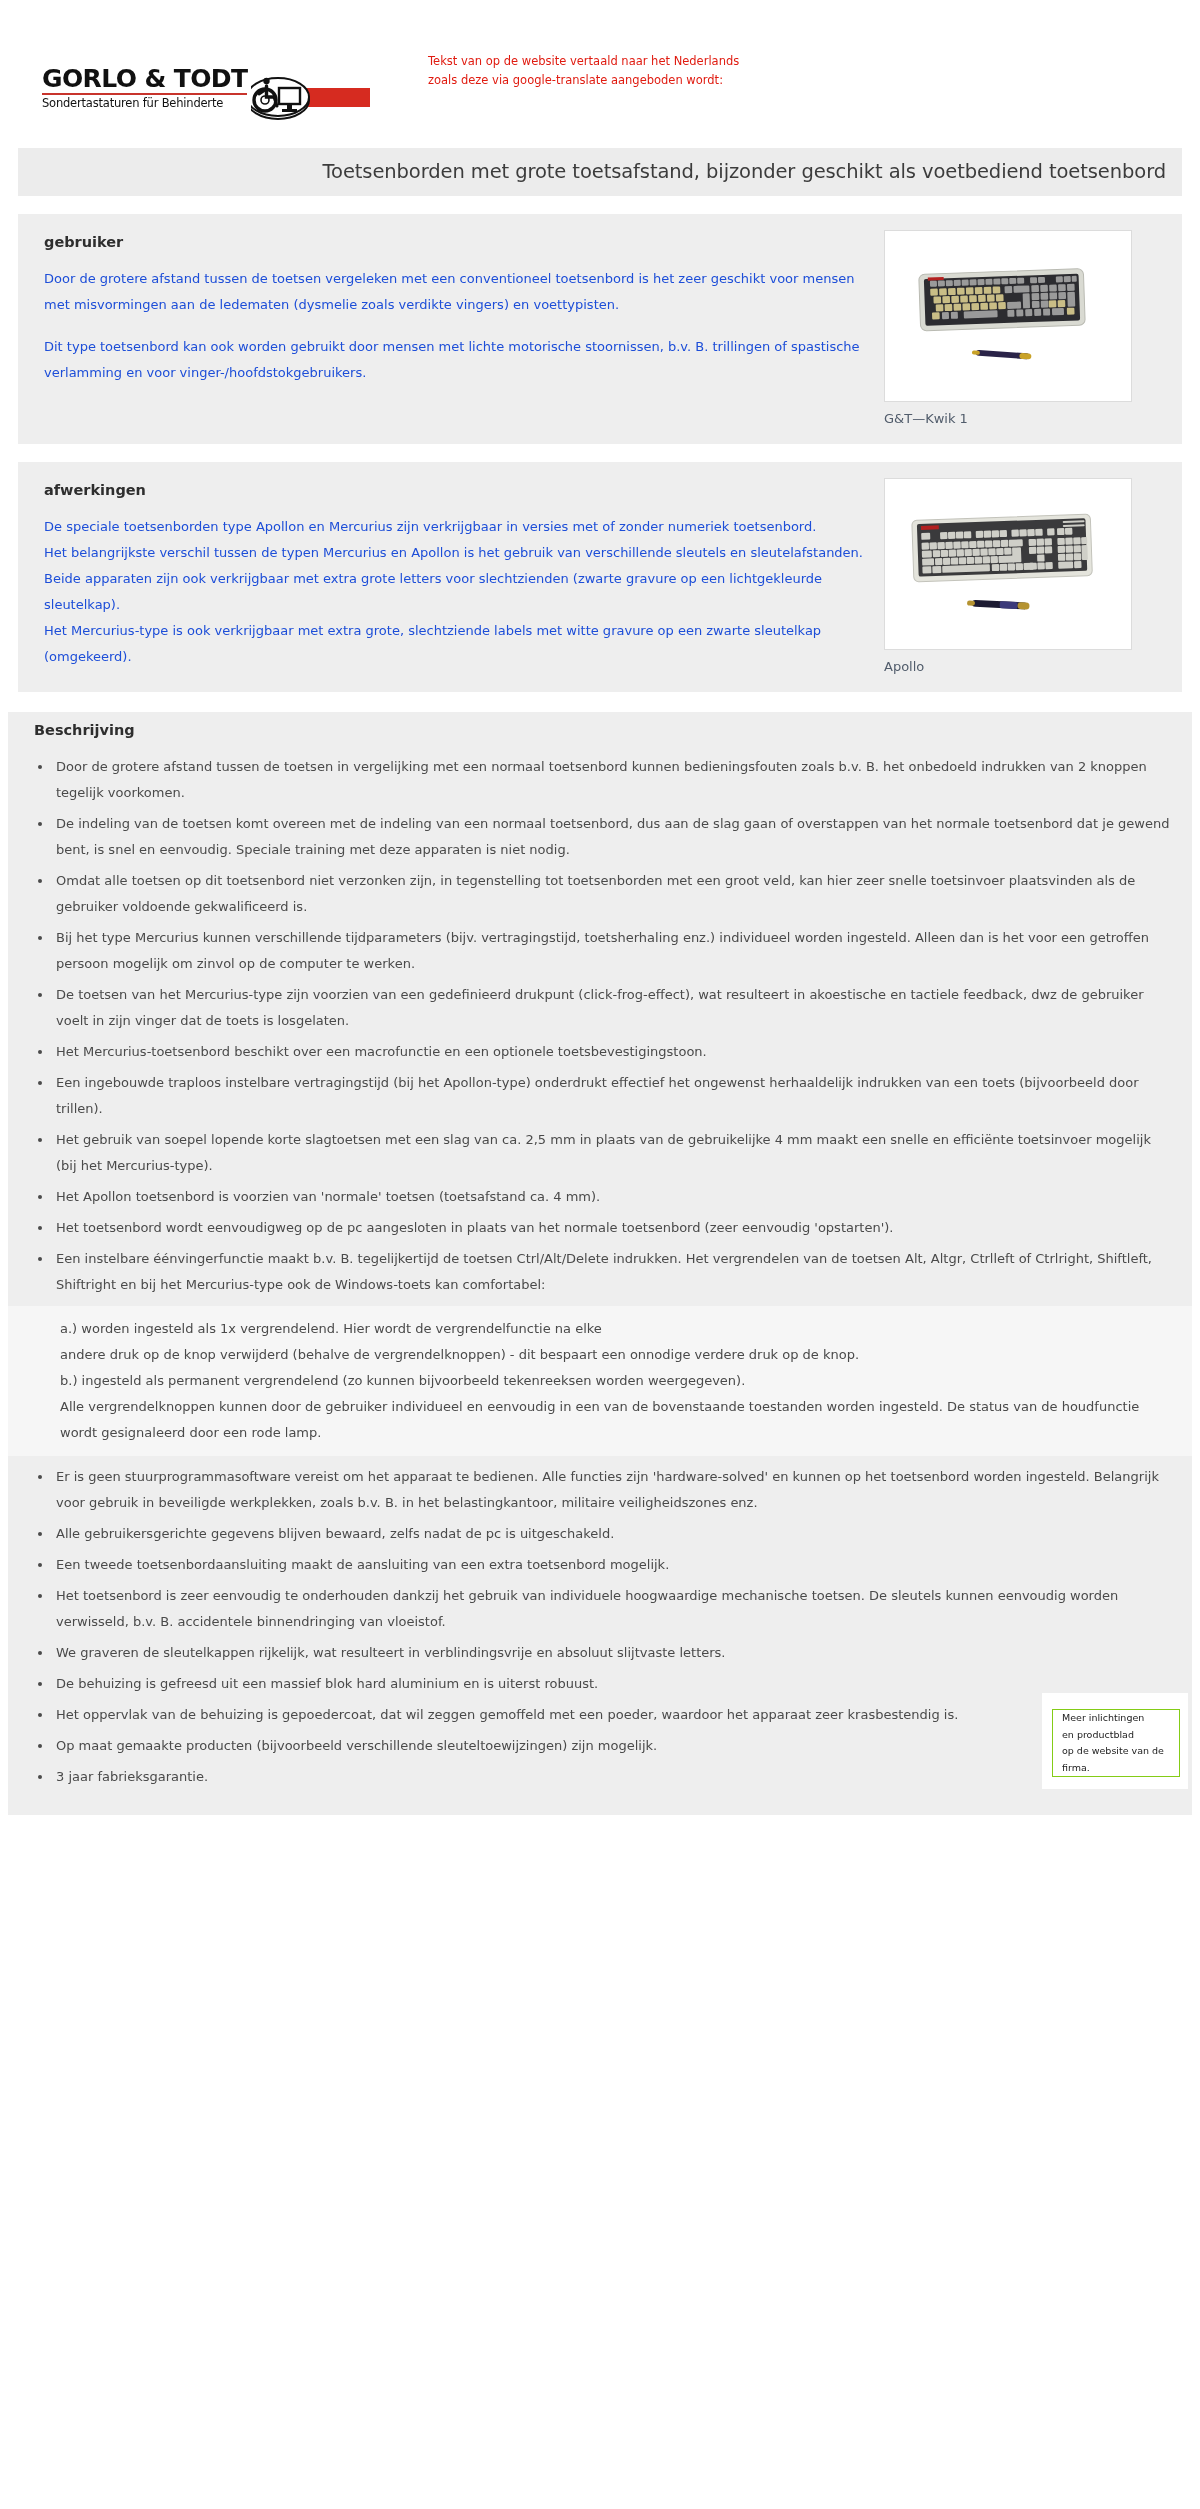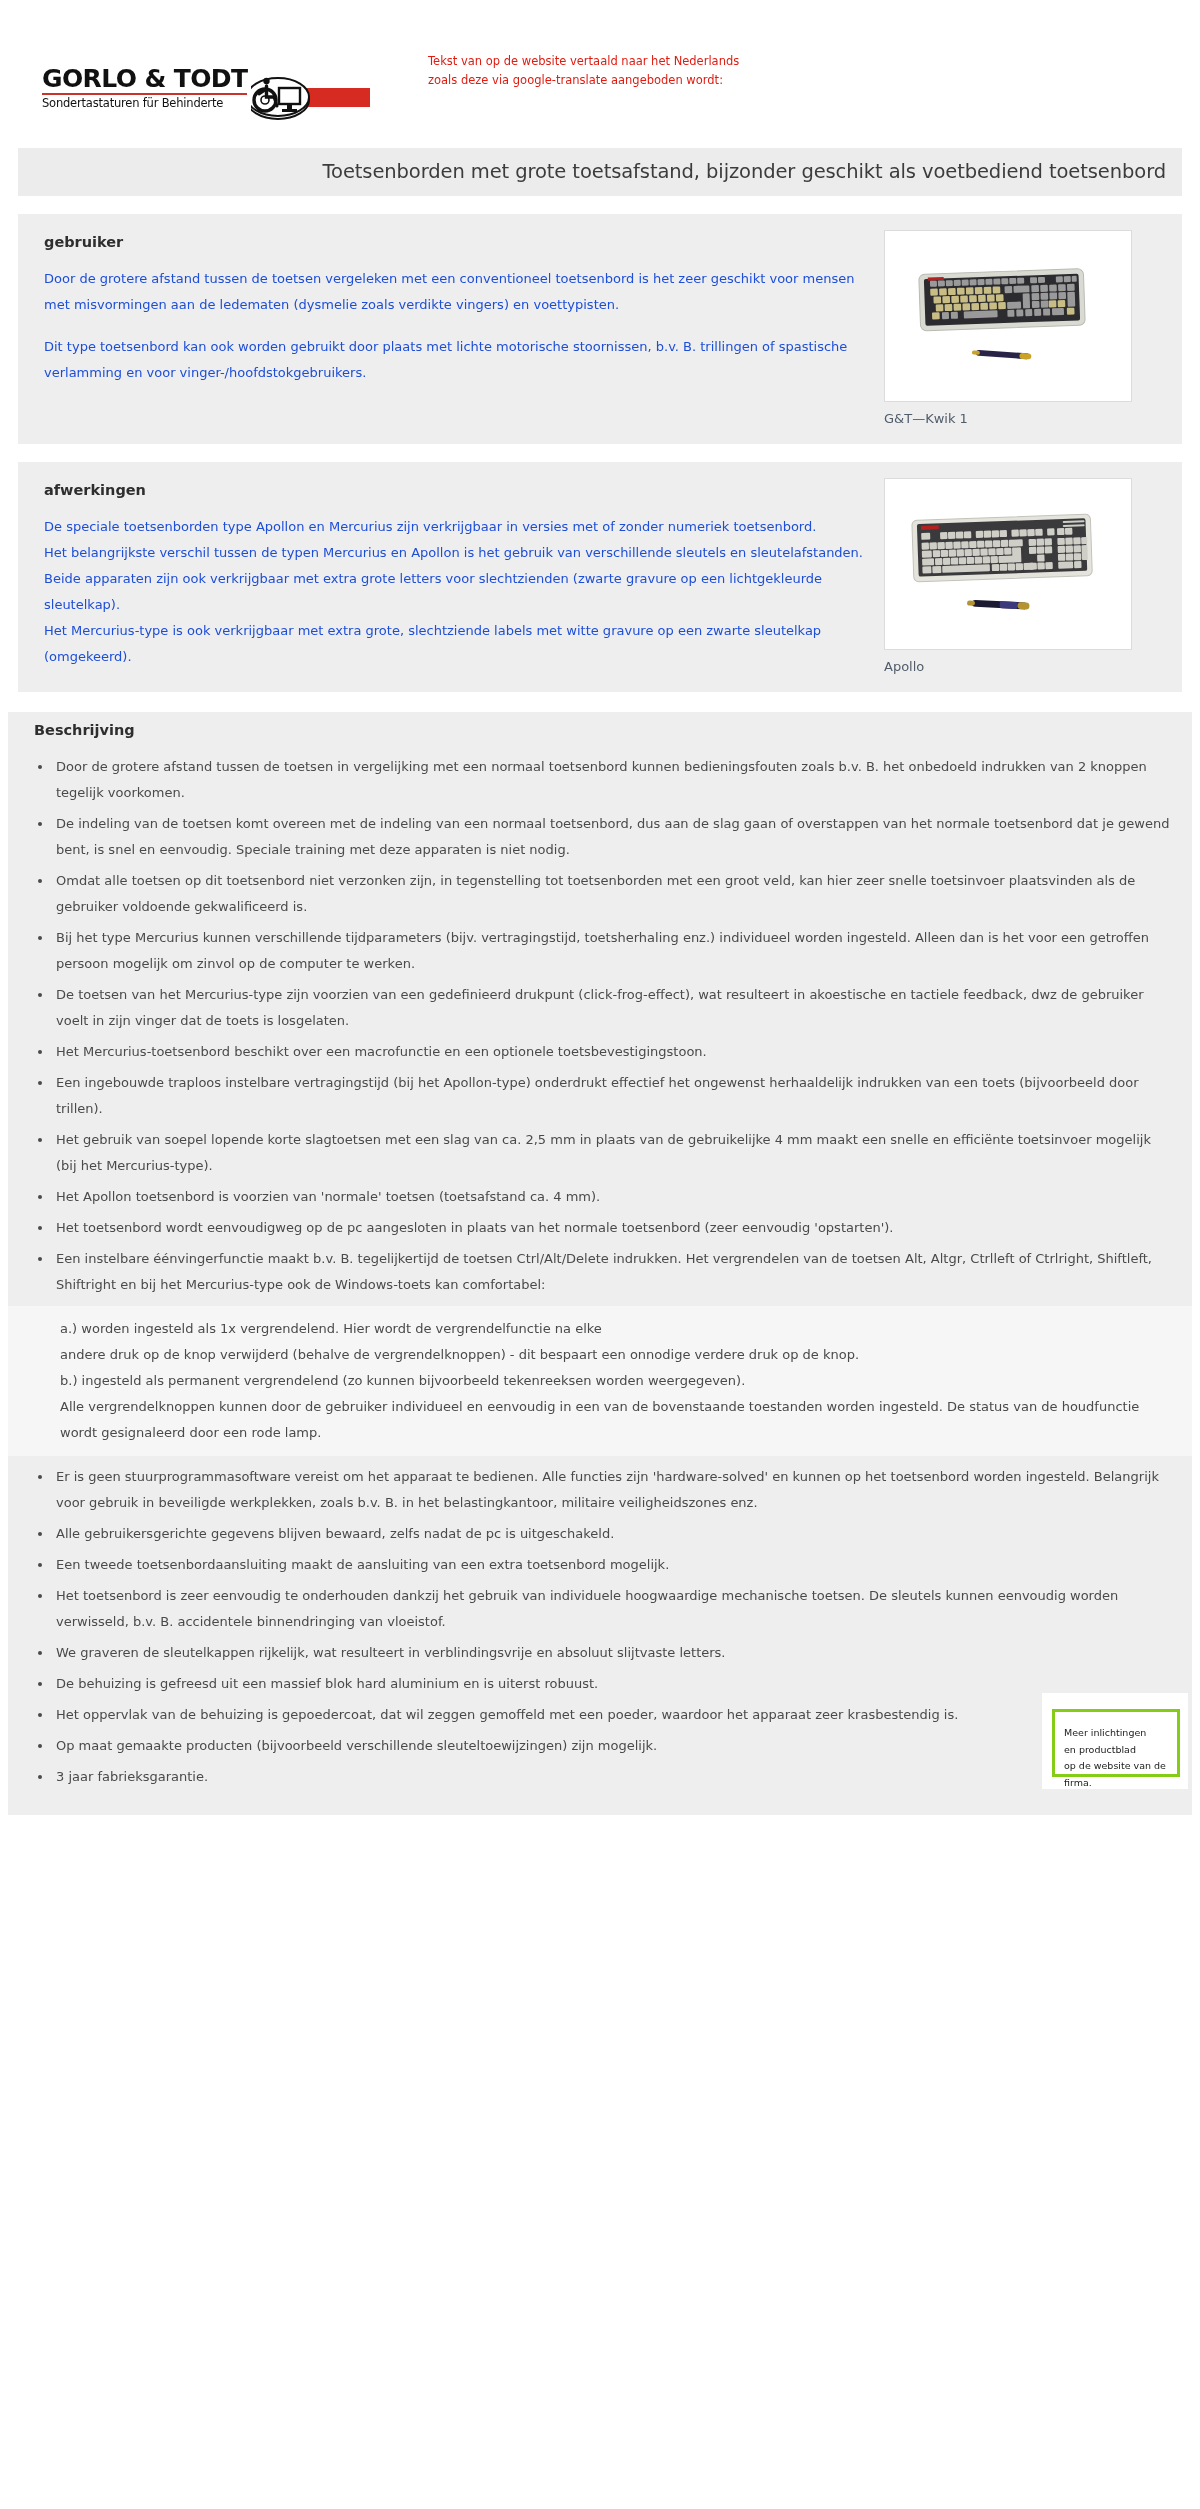--- a/index.html
+++ b/index.html
@@ -189,22 +189,22 @@
   .subblock p { margin: 0; }
 
   
   .infobox {
     position: absolute;
     right: 20px;
     bottom: 38px;
     width: 128px;
     height: 68px;
     background: #ffffff;
-    border: 3px solid #84cc16;
-    padding: 13px 8px 8px 9px;
+    border: 1px solid #84cc16;
+    padding: 0 8px 8px 9px;
     font-family: "DejaVu Sans", sans-serif;
     font-size: 9.5px;
     line-height: 1.75;
     color: #222222;
   }
   .infobox-pad {
     position: absolute;
     right: 12px;
     bottom: 26px;
     width: 146px;
@@ -247,21 +247,21 @@
     <div>zoals deze via google-translate aangeboden wordt:</div>
   </div>
 </div>
 
 <div class="page-title">Toetsenborden met grote toetsafstand, bijzonder geschikt als voetbediend toetsenbord</div>
 
 <div class="panel split">
   <div class="panel-body">
     <div class="section-heading">gebruiker</div>
     <p class="para">Door de grotere afstand tussen de toetsen vergeleken met een conventioneel toetsenbord is het zeer geschikt voor mensen met misvormingen aan de ledematen (dysmelie zoals verdikte vingers) en voettypisten.</p>
-    <p class="para tight">Dit type toetsenbord kan ook worden gebruikt door plaats met lichte motorische stoornissen, b.v. B. trillingen of spastische verlamming en voor vinger-/hoofdstokgebruikers.</p>
+    <p class="para tight">Dit type toetsenbord kan ook worden gebruikt door mensen met lichte motorische stoornissen, b.v. B. trillingen of spastische verlamming en voor vinger-/hoofdstokgebruikers.</p>
   </div>
   <div class="panel-media">
     <div class="photo-frame">
       <svg viewBox="0 0 248 172" width="248" height="172" aria-hidden="true">
         <rect x="0" y="0" width="248" height="172" fill="#ffffff"></rect>
         <g transform="translate(34,44) rotate(-2)">
           <rect x="0" y="0" width="166" height="57" rx="6" fill="#d9dad2" stroke="#b9bab2" stroke-width="1"></rect>
           <rect x="5" y="5" width="156" height="47" rx="2" fill="#2c2c30"></rect>
           <rect x="9" y="3.5" width="16" height="3.2" fill="#b32020"></rect>
           <g fill="#c9bd86">

